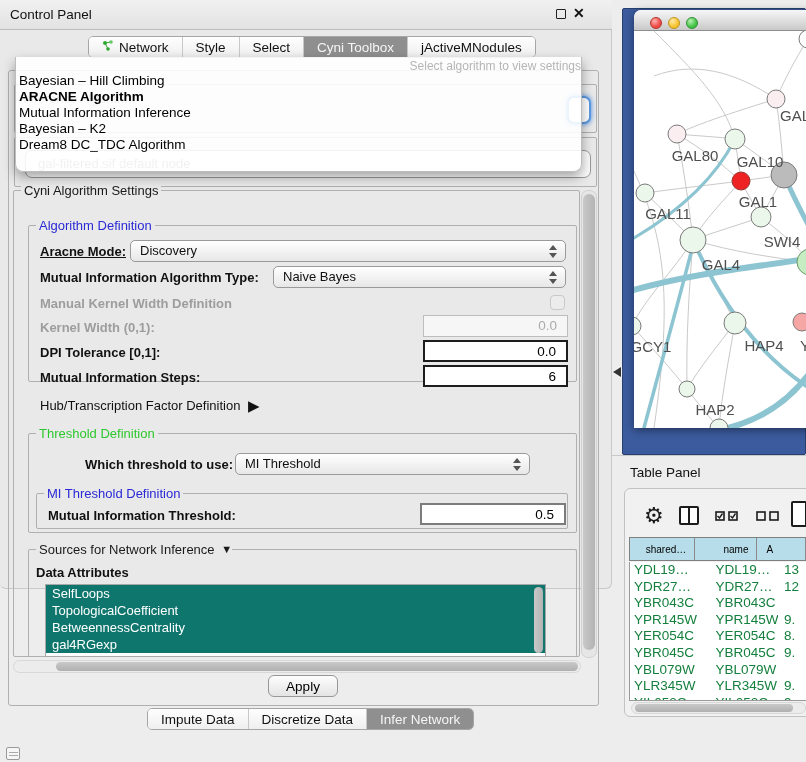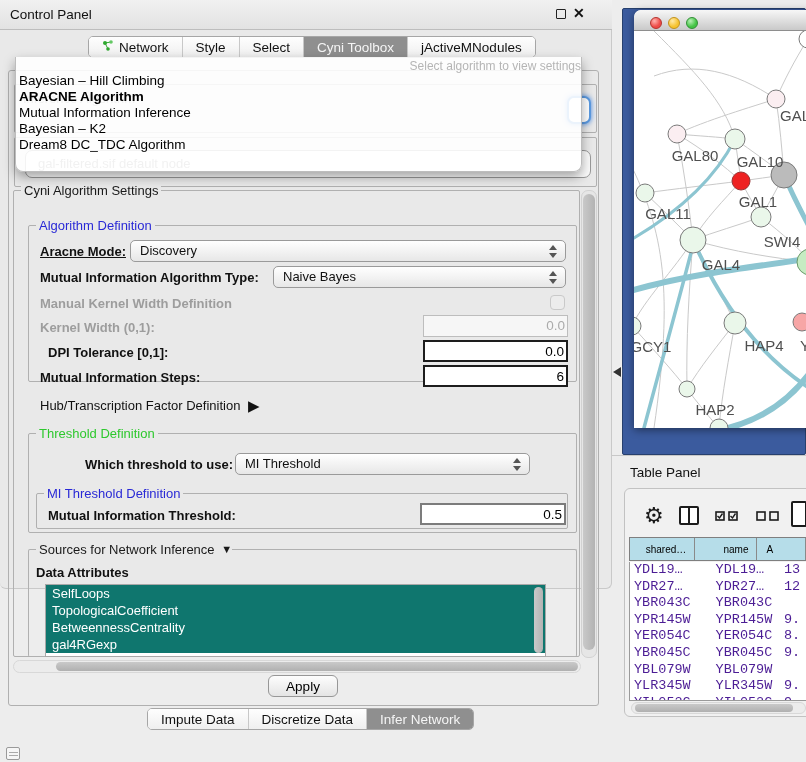--- a/index.html
+++ b/index.html
@@ -35,21 +35,21 @@
   .b { font-weight:bold; }
   .dis { color:#9d9d9d; }
 
   .combo { position:absolute; height:22px; border:1px solid #9a9a9a; border-radius:5px;
            background:linear-gradient(#ffffff,#e7e7e7); line-height:20px; padding-left:9px; font-size:13px; color:#111; }
   .stepper { position:absolute; right:8px; top:4px; width:8px; }
   .stepper:before, .stepper:after { content:""; position:absolute; left:0; border-left:4px solid transparent; border-right:4px solid transparent; }
   .stepper:before { top:0; border-bottom:5px solid #555; }
   .stepper:after { top:8px; border-top:5px solid #555; }
 
-  .field { position:absolute; height:22px; background:#fff; text-align:right; padding-right:2px;
+  .field { position:absolute; height:22px; background:#fff; text-align:right; padding-right:10px;
            line-height:20px; font-size:13.5px; }
   .field.on { border:2px solid #1d1d1d; color:#000; }
   .field.off { border:1px solid #bdbdbd; background:#f6f6f6; color:#ababab; }
   .field.mid { border:2px solid #7c7c7c; color:#000; }
 
   .checkbox { position:absolute; width:15px; height:15px; border:1px solid #c9c9c9; border-radius:4px; background:#ececec; }
 
   .sb-track-v { position:absolute; background:#e6e6e6; border:1px solid #d2d2d2; border-radius:7px; }
   .sb-thumb { position:absolute; background:linear-gradient(90deg,#c9c9c9,#b3b3b3); border-radius:6px; }
   .sb-thumb-h { position:absolute; background:linear-gradient(#c9c9c9,#b0b0b0); border-radius:6px; }
@@ -85,21 +85,21 @@
 
   .icon-cols { position:absolute; width:20px; height:19px; border:2px solid #1c1c1c; border-radius:2px; background:#fff; }
   .icon-cols:before { content:""; position:absolute; left:7px; top:0; width:2px; height:15px; background:#1c1c1c; }
   .icon-page { position:absolute; width:16px; height:26px; border:2px solid #1c1c1c; border-radius:2px; background:#fff; }
 
   .ct-header { position:absolute; left:629px; top:537px; width:177px; height:24px; display:flex;
                border-top:1px solid #7f7f7f; border-bottom:1px solid #7f7f7f; border-left:1px solid #7f7f7f; overflow:hidden; }
   .ct-h-cell { background:#b6dde9; border-right:1px solid #8a8a8a; height:100%; line-height:23px; font-size:10px; color:#000; }
   .ct-body { position:absolute; left:629px; top:562px; width:177px; height:138px; overflow:hidden;
              border-left:1px solid #9a9a9a; background:#fff; }
-  .ct-row { display:flex; height:16.6px; line-height:16.5px; font-size:13.5px; color:#4c1d95;font-family:Liberation Mono, monospace; }
+  .ct-row { display:flex; height:16.6px; line-height:16.5px; font-size:13.5px; color:#15803d; }
   .ct-c1 { width:82px; padding-left:4px; overflow:hidden; white-space:nowrap; }
   .ct-c2 { width:78px; padding-left:10px; overflow:hidden; white-space:nowrap; }
   .ct-c3 { width:30px; padding-left:6px; overflow:hidden; white-space:nowrap; }
 
   .mini-icon { left:6px; top:747px; width:14px; height:13px; border:1px solid #9a9a9a; background:#f6f6f6; border-radius:2px; }
   .mini-icon:before { content:""; position:absolute; left:2px; top:4px; width:9px; height:1px; background:#aaa; box-shadow:0 3px 0 #aaa; }
 
   .cursor { left:613px; top:367px; width:0; height:0; border-top:5px solid transparent; border-bottom:5px solid transparent;
             border-right:8px solid #333; filter:drop-shadow(0 0 1px #fff); z-index:40; }
 </style>
@@ -173,21 +173,21 @@
       <span>Naive Bayes</span>
       <span class="stepper"></span>
     </div>
 
     <span class="abs lbl b dis" style="left:40px; top:296px;">Manual Kernel Width Definition</span>
     <div class="abs checkbox" style="left:550px; top:295px;"></div>
 
     <span class="abs lbl b dis" style="left:40px; top:320px;">Kernel Width (0,1):</span>
     <div class="abs field off" style="left:423px; top:315px; width:145px;">0.0</div>
 
-    <span class="abs lbl b" style="left:48px; top:345px;">DPI Tolerance [0,1]:</span>
+    <span class="abs lbl b" style="left:40px; top:345px;">DPI Tolerance [0,1]:</span>
     <div class="abs field on" style="left:423px; top:340px; width:145px;">0.0</div>
 
     <span class="abs lbl b" style="left:40px; top:370px;">Mutual Information Steps:</span>
     <div class="abs field on" style="left:423px; top:365px; width:145px;">6</div>
 
     <span class="abs lbl" style="left:40px; top:396px;">
       <span>Hub/Transcription Factor Definition</span>
       <span style="font-size:15px; position:relative; top:1px; left:4px;">▶</span>
     </span>
 

